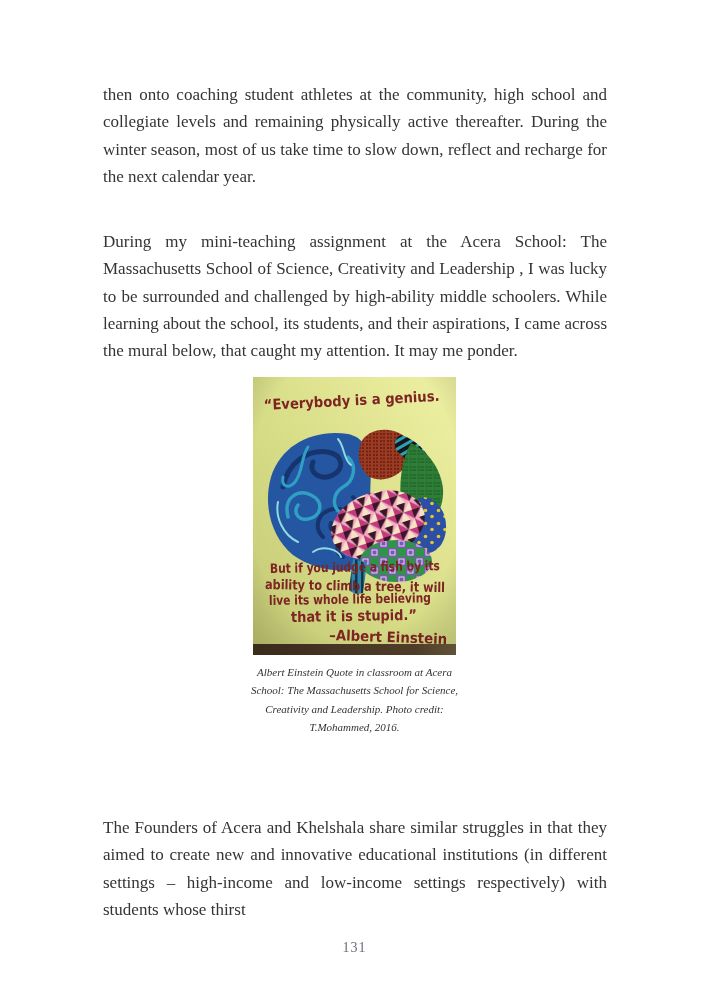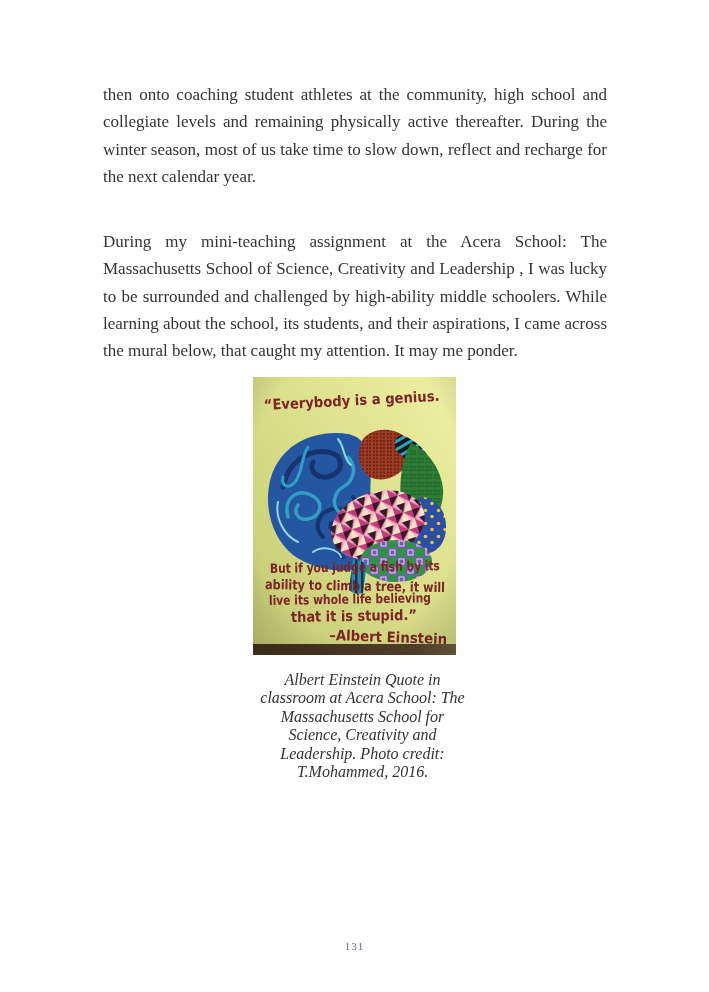--- a/index.html
+++ b/index.html
@@ -13,26 +13,26 @@
     position:absolute;left:103px;width:504px;margin:0;
     font-size:17px;line-height:27.3px;text-align:justify;color:#343434;
   }
   #p1{top:81px;}
   #p2{top:204px;margin-top:24px;}
   #p3{top:814px;}
   figure.mural{position:absolute;left:253px;top:377px;width:203px;height:278px;margin:0;}
   figure.mural svg{display:block;}
   .caption{
     position:absolute;top:663px;left:50%;transform:translateX(-50%);
-    width:214px;margin:8px;text-align:center;font-style:italic;
-    font-size:16px;line-height:18.4px;color:#333;
+    width:214px;margin:0;text-align:center;font-style:italic;
+    font-size:11px;line-height:18.4px;color:#333;
   }
   .page-num{
     position:absolute;top:940px;left:0;right:0;text-align:center;
-    font-size:11px;color:#6b6b7b;letter-spacing:1px;
+    font-size:14px;color:#6b6b7b;letter-spacing:1px;
   }
   .hand{
     font-family:"DejaVu Sans", sans-serif;font-weight:bold;
     fill:var(--handwriting,#7d2424);
   }
 </style>
 </head>
 <body>
 
 <main class="page">
@@ -131,16 +131,17 @@
         <text class="hand" x="76" y="263" font-size="14.5" transform="rotate(2 76 263)" textLength="118" lengthAdjust="spacingAndGlyphs">–Albert Einstein</text>
       </g>
 
       <rect x="0" y="267" width="203" height="11" fill="url(#strip)"></rect>
       <rect x="0" y="0" width="203" height="278" fill="url(#vg)"></rect>
     </svg>
   </figure>
 
   <figcaption class="caption">Albert Einstein Quote in classroom at Acera School: The Massachusetts School for Science, Creativity and Leadership. Photo credit: T.Mohammed, 2016.</figcaption>
 
+  <p class="para" id="p3">The Founders of Acera and Khelshala share similar struggles in that they aimed to create new and innovative educational institutions (in different settings – high-income and low-income settings respectively) with students whose thirst</p>
 
   <div class="page-num">131</div>
 
 </main>
 
 </body></html>

